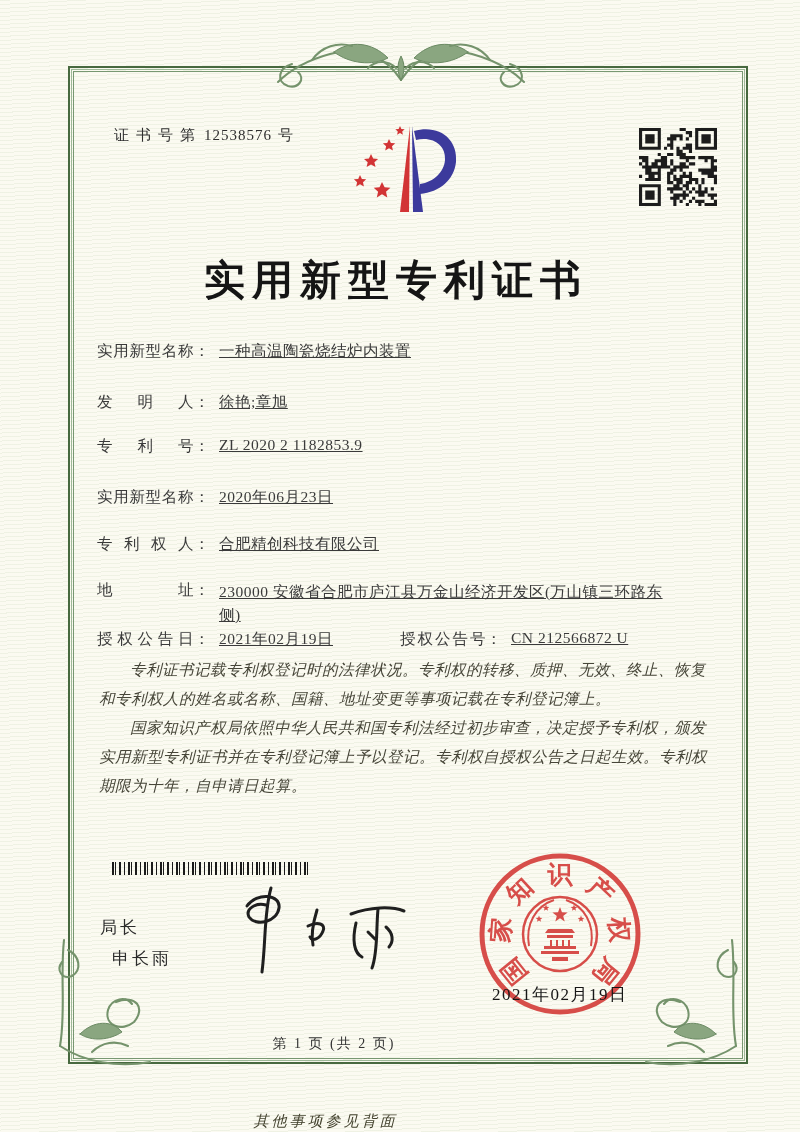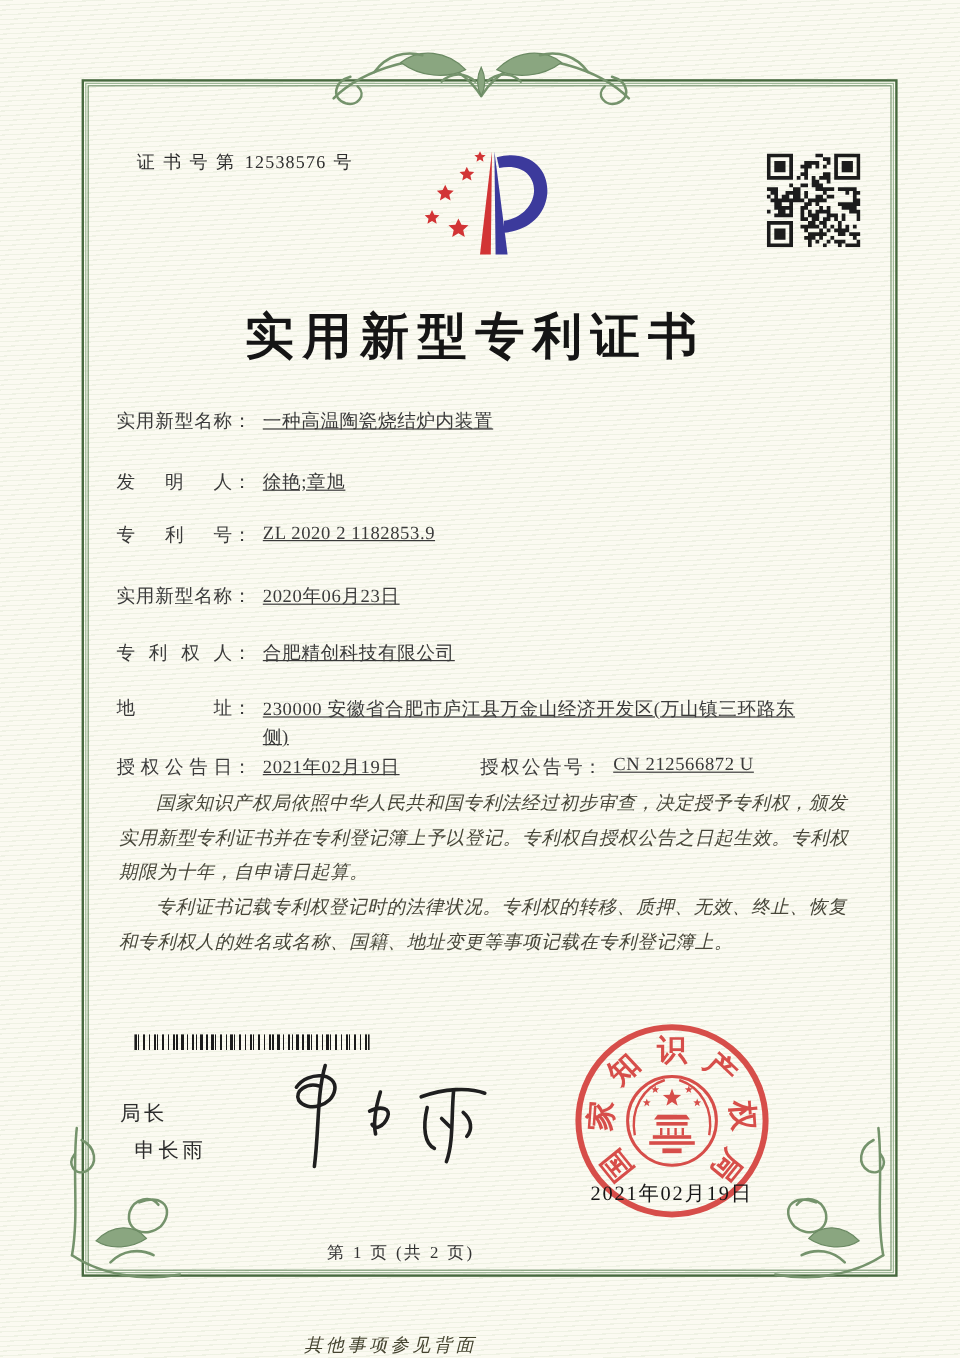--- a/index.html
+++ b/index.html
@@ -150,22 +150,22 @@
   </div>
 
   <div class="row row-grant">
     <span class="flabel">授权公告日</span><span class="colon">：</span><span class="fval">2021年02月19日</span>
     <span class="grant-right">
       <span class="flabel">授权公告号</span><span class="colon">：</span><span class="fval">CN 212566872 U</span>
     </span>
   </div>
 
   <div class="paras">
+    <p>专利证书记载专利权登记时的法律状况。专利权的转移、质押、无效、终止、恢复和专利权人的姓名或名称、国籍、地址变更等事项记载在专利登记簿上。</p>
     <p>国家知识产权局依照中华人民共和国专利法经过初步审查，决定授予专利权，颁发实用新型专利证书并在专利登记簿上予以登记。专利权自授权公告之日起生效。专利权期限为十年，自申请日起算。</p>
-    <p>专利证书记载专利权登记时的法律状况。专利权的转移、质押、无效、终止、恢复和专利权人的姓名或名称、国籍、地址变更等事项记载在专利登记簿上。</p>
   </div>
 
   <div class="barcode"></div>
 
   <div class="director-role">局长</div>
   <div class="director-name">申长雨</div>
 
   <svg class="signature" viewBox="0 0 195 102">
     <path d="M46,10 C39,34 41,62 37,94"></path>
     <path d="M22,28 C32,14 56,16 54,30 C52,44 31,49 24,39 C20,31 31,24 41,27"></path>

